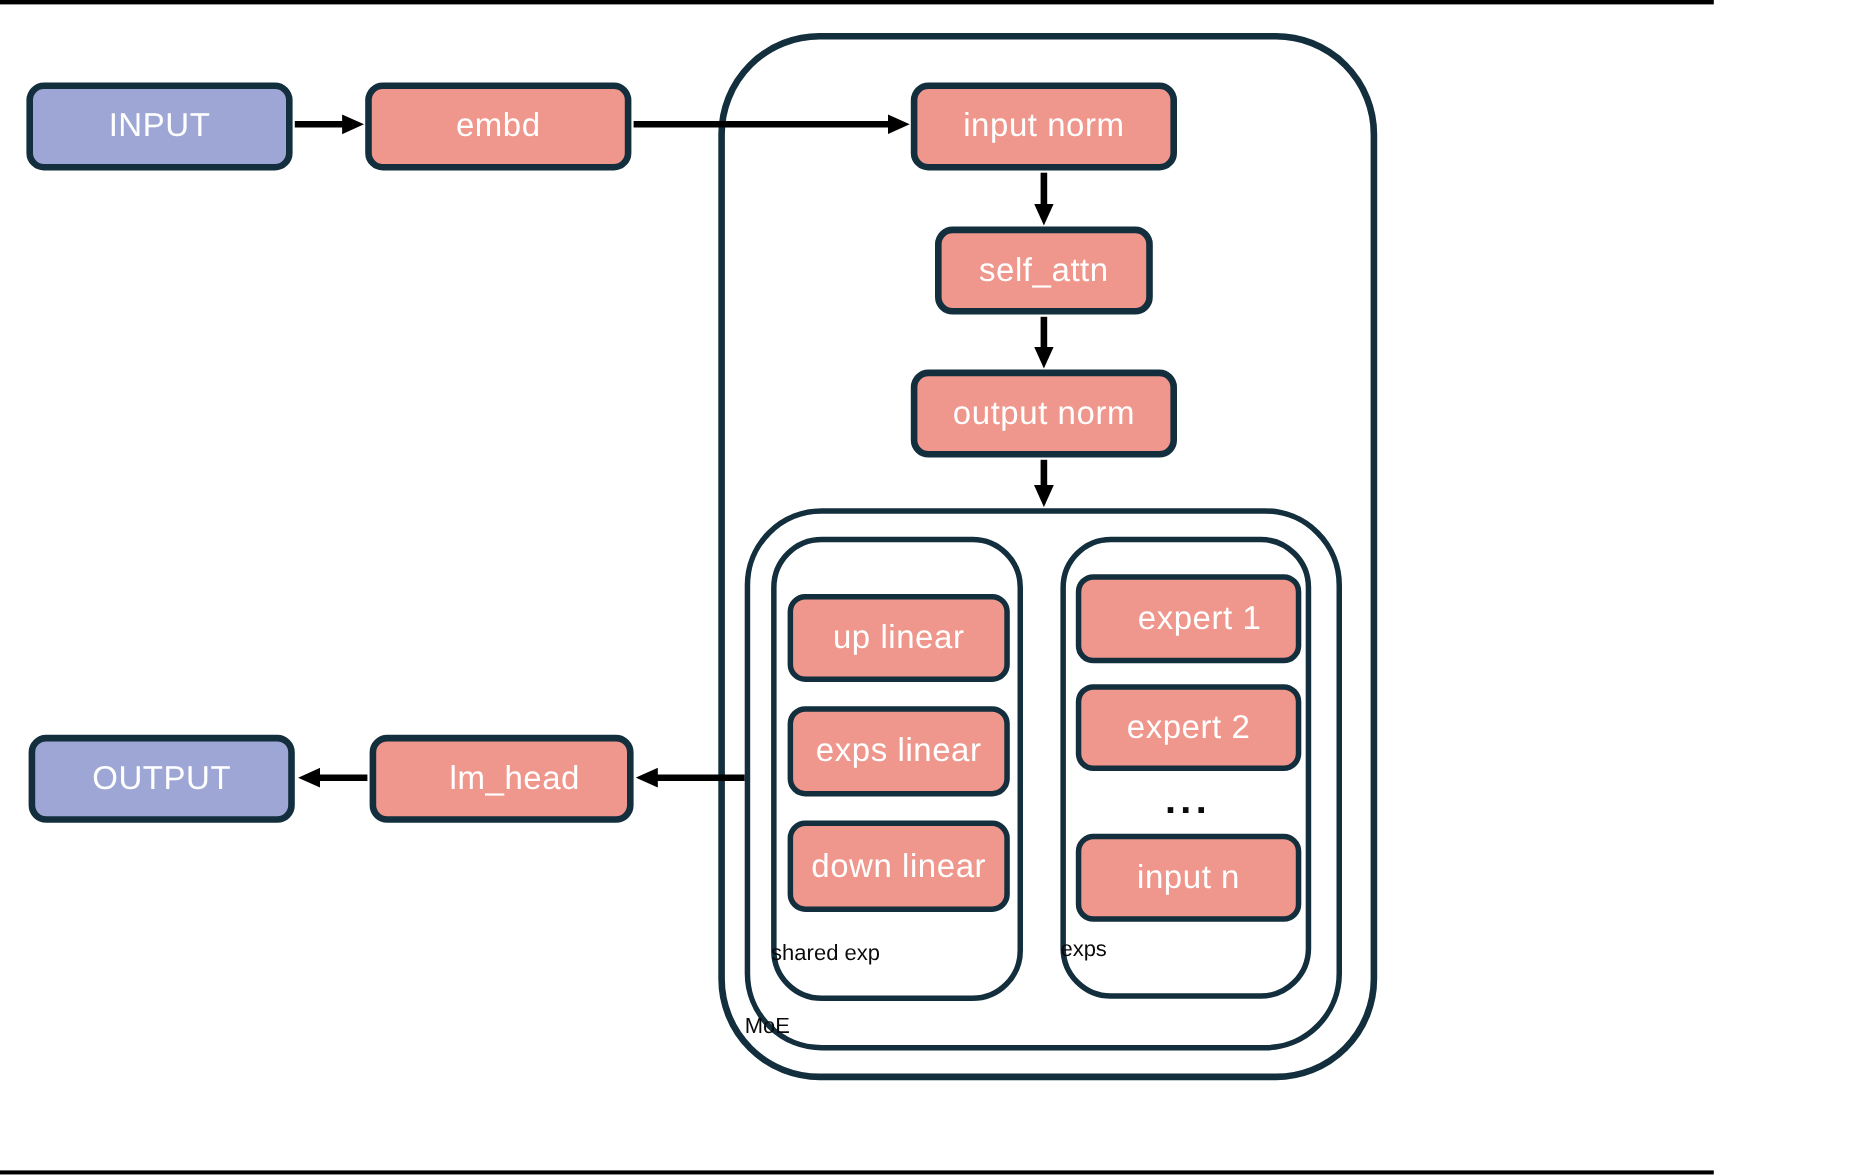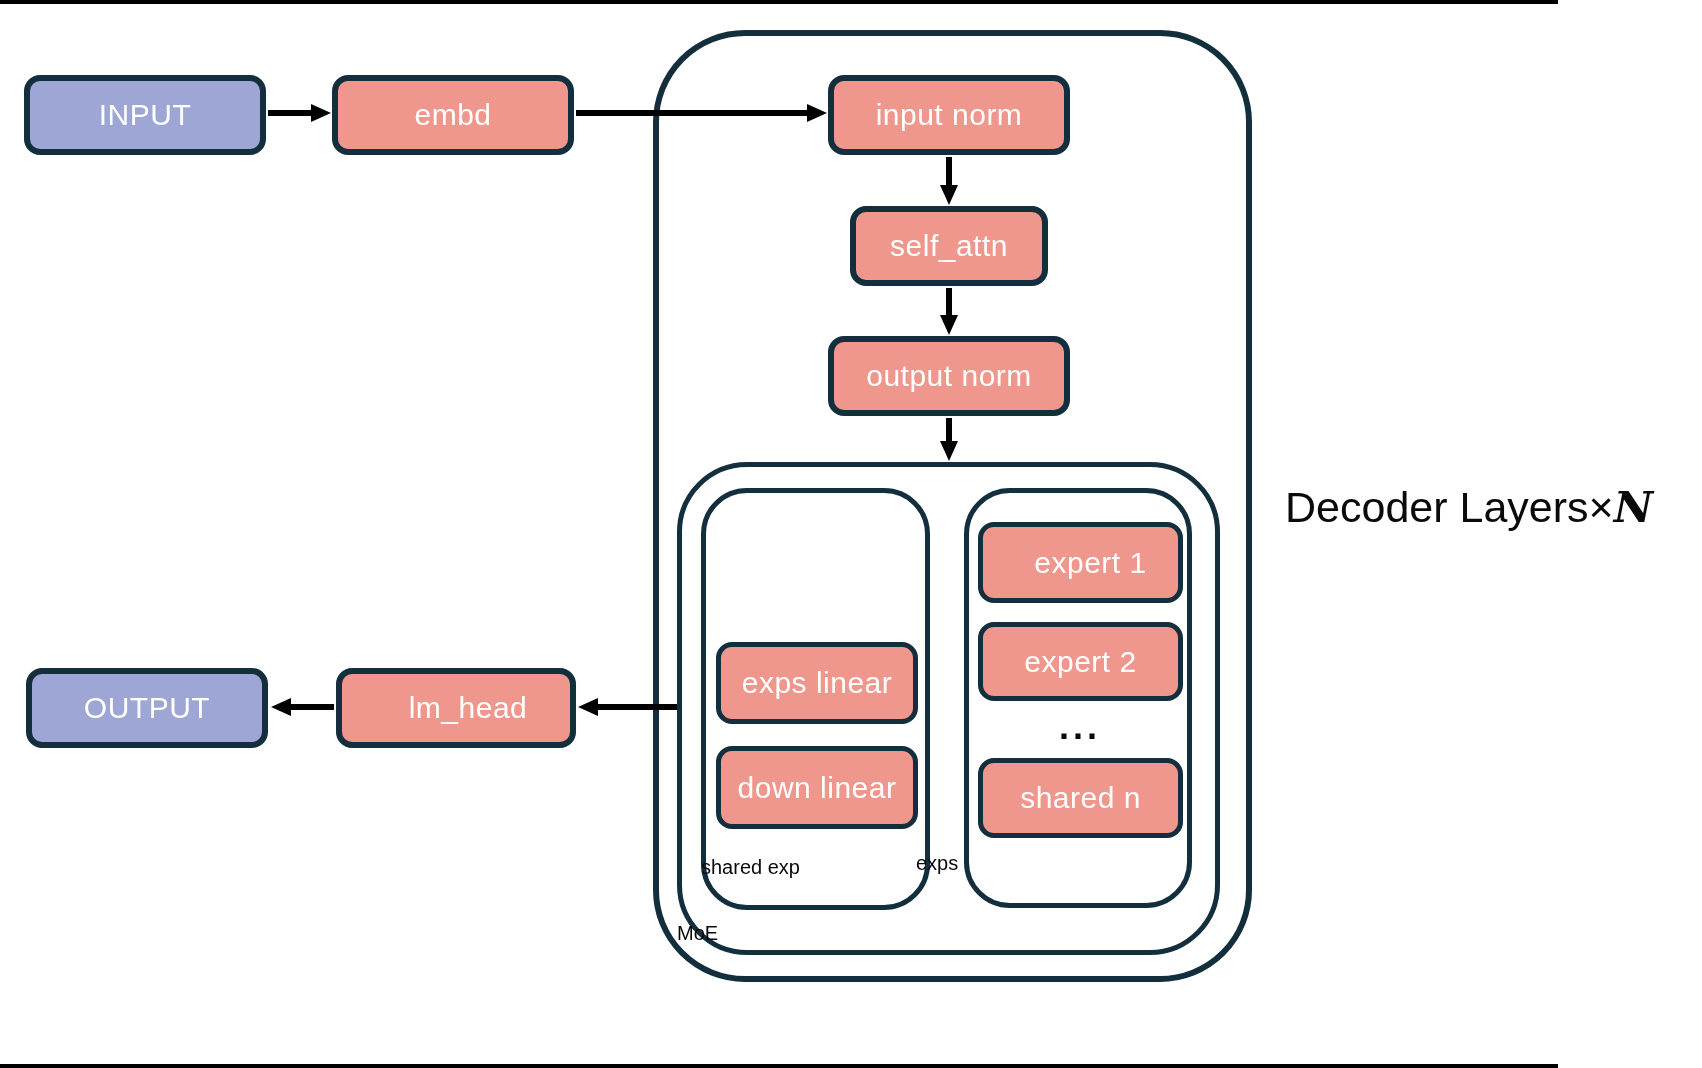--- a/index.html
+++ b/index.html
@@ -53,35 +53,33 @@
   <div class="box io" style="left:24px;top:75px;width:242px;height:80px;">INPUT</div>
   <div class="box io" style="left:26px;top:668px;width:242px;height:80px;">OUTPUT</div>
 
   <div class="box module" style="left:332px;top:75px;width:242px;height:80px;">embd</div>
   <div class="box module" style="left:336px;top:668px;width:240px;height:80px;padding-left:24px;">lm_head</div>
 
   <div class="box module" style="left:828px;top:75px;width:242px;height:80px;">input norm</div>
   <div class="box module" style="left:850px;top:206px;width:198px;height:80px;">self_attn</div>
   <div class="box module" style="left:828px;top:336px;width:242px;height:80px;">output norm</div>
 
+  <div class="box module" style="left:716px;top:540px;width:202px;height:80px;border-width:5px;">up linear</div>
   <div class="box module" style="left:716px;top:642px;width:202px;height:82px;border-width:5px;">exps linear</div>
   <div class="box module" style="left:716px;top:746px;width:202px;height:83px;border-width:5px;">down linear</div>
 
   <div class="box module" style="left:978px;top:522px;width:205px;height:81px;border-width:5px;padding-left:20px;">expert 1</div>
   <div class="box module" style="left:978px;top:622px;width:205px;height:79px;border-width:5px;">expert 2</div>
   <div class="ellipsis" style="left:1040px;top:722px;width:80px;">...</div>
-  <div class="box module" style="left:978px;top:758px;width:205px;height:80px;border-width:5px;">shared n</div>
+  <div class="box module" style="left:978px;top:758px;width:205px;height:80px;border-width:5px;">input n</div>
 
   <div class="glabel" style="left:701px;top:856px;width:229px;">shared exp</div>
-  <div class="glabel" style="left:916px;top:852px;width:228px;">exps</div>
+  <div class="glabel" style="left:964px;top:852px;width:228px;">exps</div>
   <div class="glabel" style="left:677px;top:922px;width:543px;">MoE</div>
 
-  <div class="decoder-title">
-    <span>Decoder Layers×</span><span class="nvar">N</span>
-  </div>
 
   <svg class="arrows" width="1702" height="1068" viewBox="0 0 1702 1068">
     <defs>
       <marker id="ah" viewBox="0 0 10 9" refX="0.5" refY="4.5" markerWidth="20" markerHeight="18" markerUnits="userSpaceOnUse" orient="auto">
         <path d="M0,0 L10,4.5 L0,9 Z" fill="#000000"></path>
       </marker>
     </defs>
     <line x1="268" y1="113" x2="312" y2="113" marker-end="url(#ah)"></line>
     <line x1="576" y1="113" x2="808" y2="113" marker-end="url(#ah)"></line>
     <line x1="949" y1="157" x2="949" y2="186" marker-end="url(#ah)"></line>

